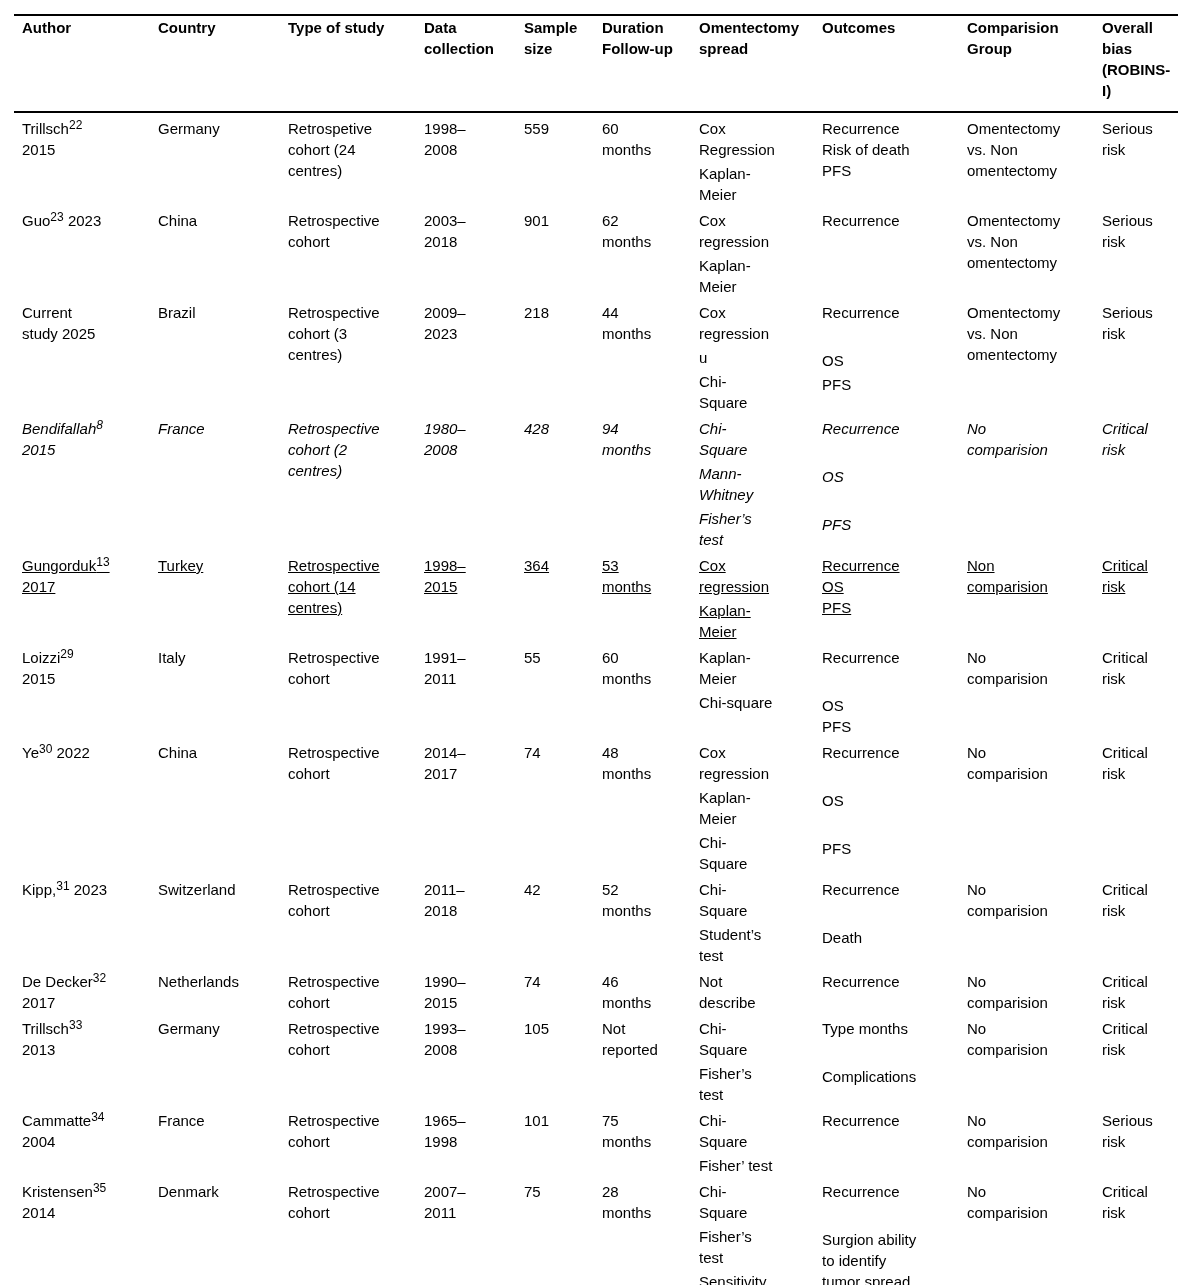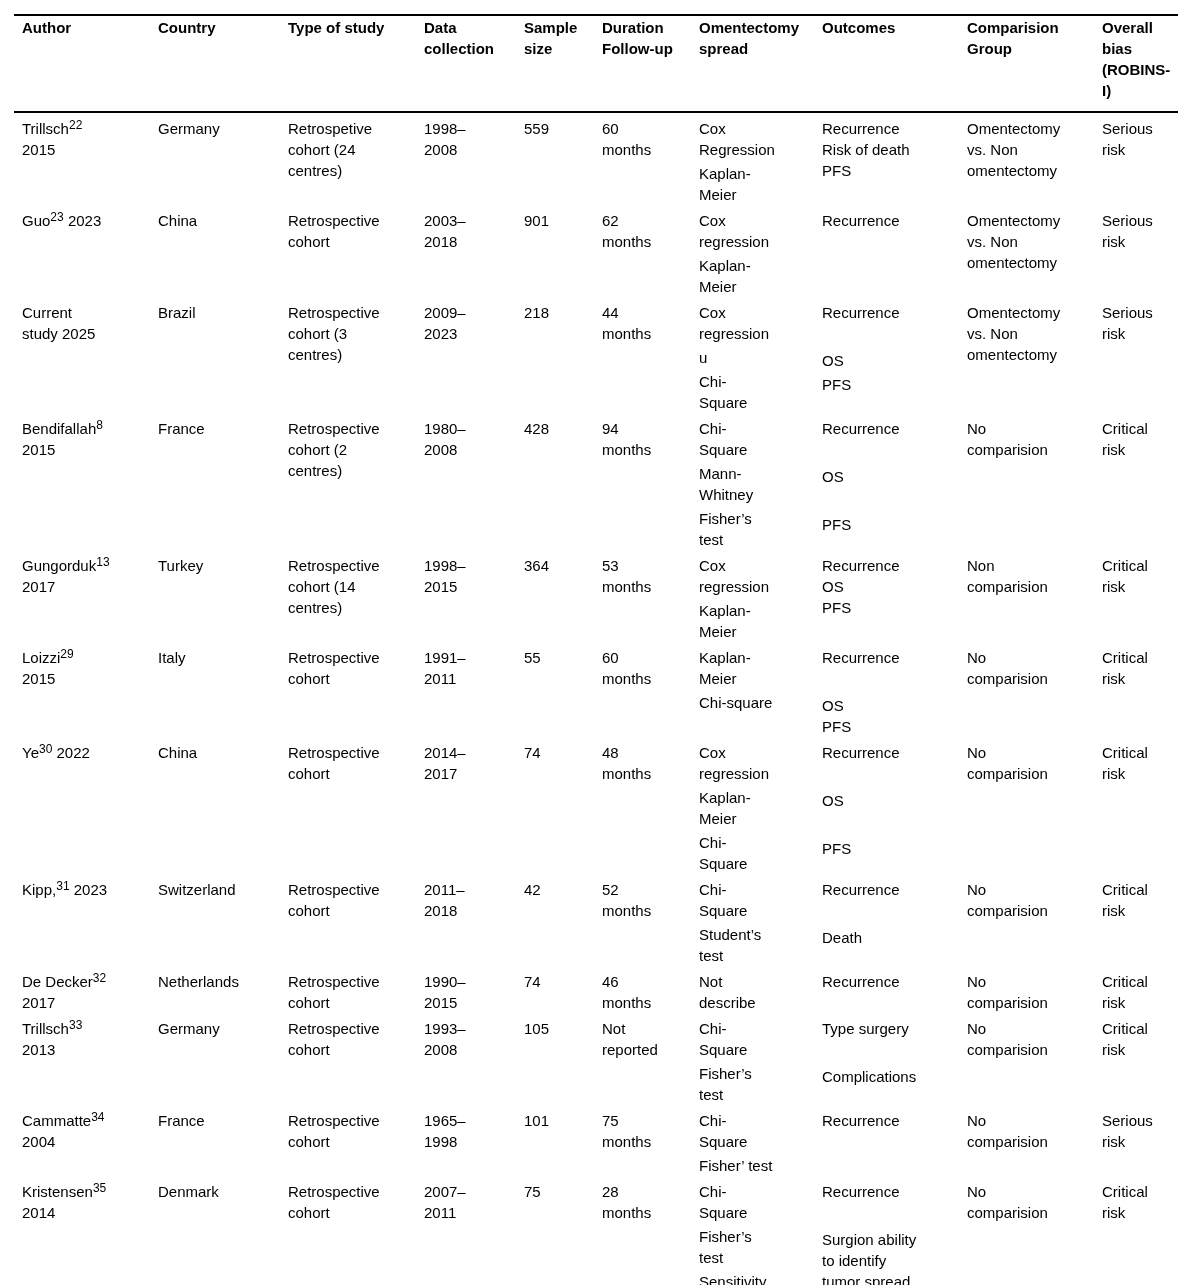--- a/index.html
+++ b/index.html
@@ -327,21 +327,21 @@
               <div class="line">omentectomy</div>
             </div>
           </td>
           <td>
             <div class="para">
               <div class="line">Serious</div>
               <div class="line">risk</div>
             </div>
           </td>
         </tr>
-        <tr style="height: 132px;">
+        <tr style="height: 132px; font-style: italic;">
           <td>
             <div class="para">
               <div class="line">Bendifallah<sup>8</sup></div>
               <div class="line">2015</div>
             </div>
           </td>
           <td>
             <div class="para">
               <div class="line">France</div>
             </div>
@@ -407,21 +407,21 @@
               <div class="line">comparision</div>
             </div>
           </td>
           <td>
             <div class="para">
               <div class="line">Critical</div>
               <div class="line">risk</div>
             </div>
           </td>
         </tr>
-        <tr style="height: 90px;">
+        <tr style="height: 90px; text-decoration: underline;">
           <td>
             <div class="para">
               <div class="line">Gungorduk<sup>13</sup></div>
               <div class="line">2017</div>
             </div>
           </td>
           <td>
             <div class="para">
               <div class="line">Turkey</div>
             </div>
@@ -794,21 +794,21 @@
               <div class="line">Chi-</div>
               <div class="line">Square</div>
             </div>
             <div class="para">
               <div class="line">Fisher’s</div>
               <div class="line">test</div>
             </div>
           </td>
           <td>
             <div class="para">
-              <div class="line">Type surgery</div>
+              <div class="line">Type months</div>
             </div>
             <div class="para">
               <div class="line">&nbsp;</div>
             </div>
             <div class="para">
               <div class="line">Complications</div>
             </div>
           </td>
           <td>
             <div class="para">

